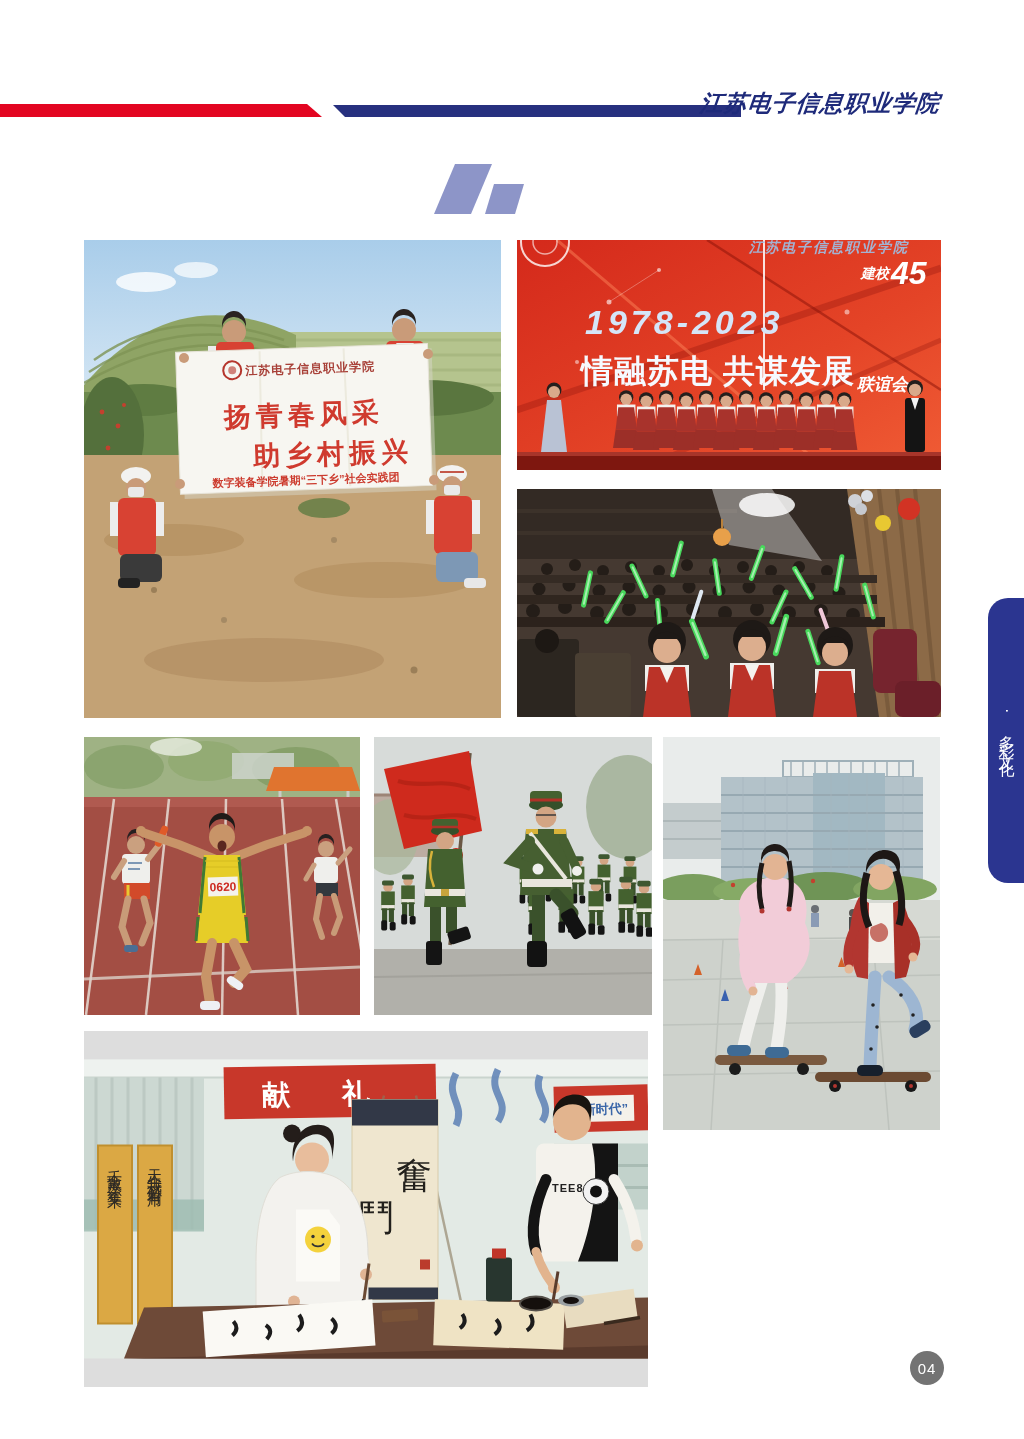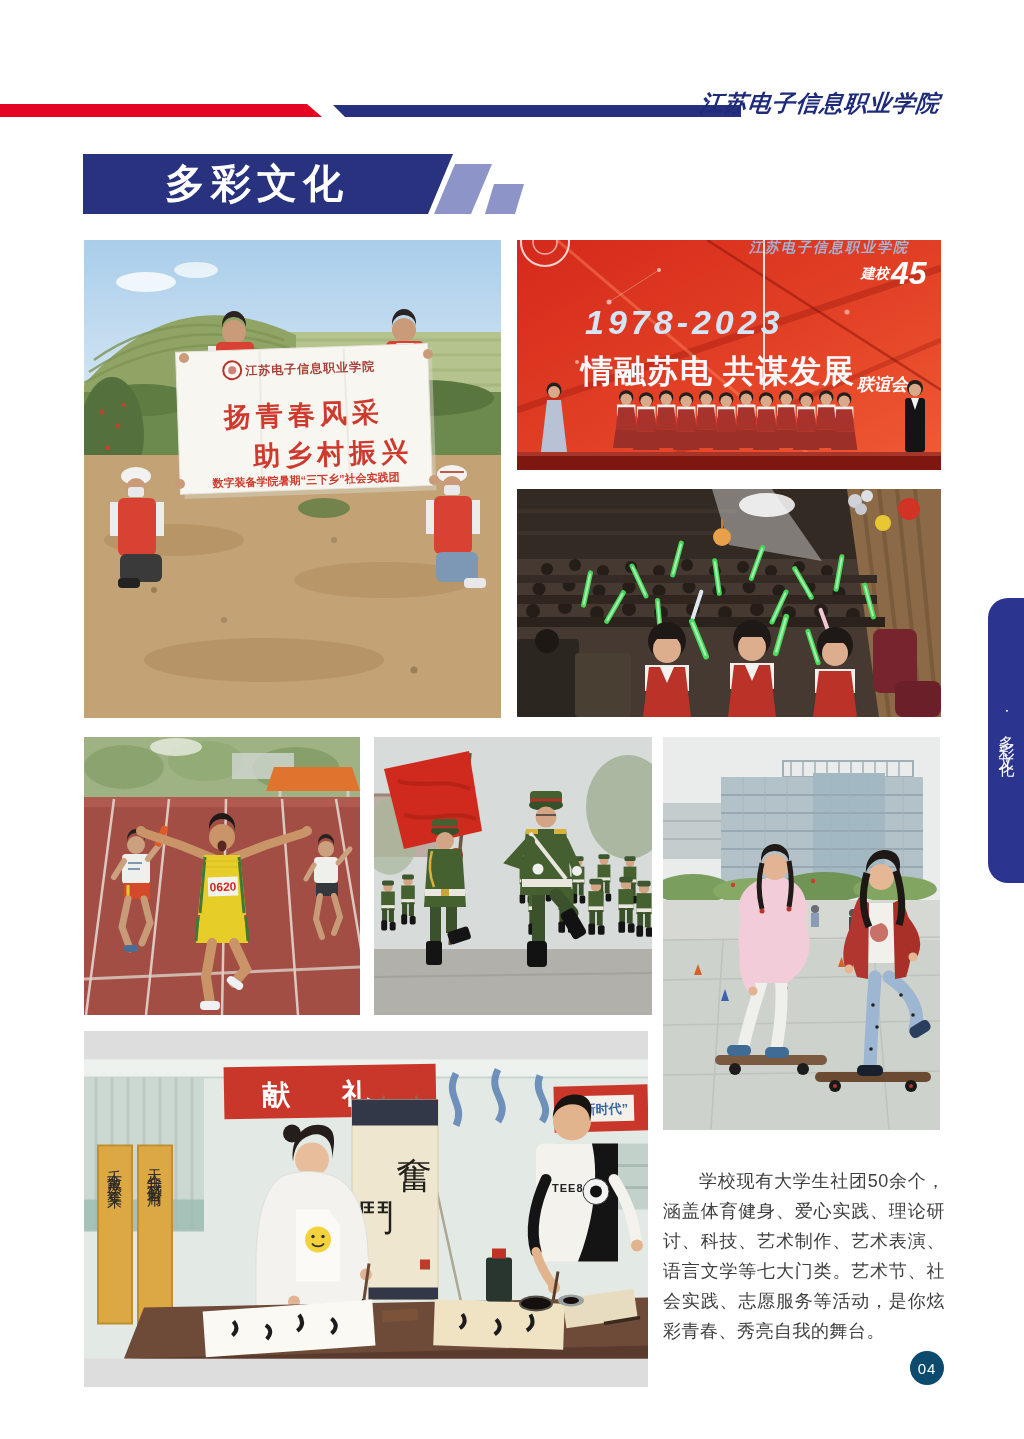--- a/index.html
+++ b/index.html
@@ -28,37 +28,34 @@
   figure.photo svg{display:block;width:100%;height:100%;}
   
   .side-tab{left:988px;top:598px;width:36px;height:285px;background:#2b3590;
       border-radius:20px 0 0 20px;display:flex;align-items:center;justify-content:center;}
   .side-tab span{writing-mode:vertical-lr;color:#fff;font-size:16px;letter-spacing:9px;}
   
   .body-text{left:663px;top:1148px;width:282px;color:#3f3f3f;font-size:18px;
       line-height:30px;text-align:justify;text-indent:2em;letter-spacing:0.5px;}
   
   .page-dot{left:910px;top:1351px;width:34px;height:34px;border-radius:50%;
-      background:#0c4a6e;color:#fff;font-size:15px;display:flex;align-items:center;
+      background:#737373;color:#fff;font-size:15px;display:flex;align-items:center;
       justify-content:center;letter-spacing:1px;}
   text{font-family:"Liberation Sans","DejaVu Sans",sans-serif;}
   .vtext{writing-mode:vertical-rl;text-orientation:upright;}
 </style>
 </head>
 <body>
 
 <div class="page">
 
   <div class="abs stripe-red"></div>
   <div class="abs stripe-blue"></div>
   <div class="abs school-name">江苏电子信息职业学院</div>
 
-  <div class="abs title-banner">
-    <span>多彩文化</span>
-  </div>
   <div class="abs deco-1"></div>
   <div class="abs deco-2"></div>
 
   <figure class="photo" style="left:84px;top:240px;width:417px;height:478px;">
     <svg viewBox="0 0 417 478">
       <defs>
         <linearGradient id="skyg" x1="0" y1="0" x2="0" y2="1">
           <stop offset="0" stop-color="#a9cdea"></stop>
             <stop offset="1" stop-color="#e2eef7"></stop>
         </linearGradient>
@@ -682,19 +679,18 @@
         <rect x="298" y="250" width="36" height="12" rx="2" fill="#7a5338" transform="rotate(-4 316 256)"></rect>
         <line x1="520" y1="264" x2="556" y2="258" stroke="#3a2a1e" stroke-width="3.5"></line>
       </g>
     </svg>
   </figure>
 
   <div class="abs side-tab">
     <span>·多彩文化·</span>
   </div>
 
-  <p class="abs body-text">学校现有大学生社团50余个，涵盖体育健身、爱心实践、理论研讨、科技、艺术制作、艺术表演、语言文学等七大门类。艺术节、社会实践、志愿服务等活动，是你炫彩青春、秀亮自我的舞台。</p>
 
   <div class="abs page-dot">
     <span>04</span>
   </div>
 
 </div>
 
 </body></html>

